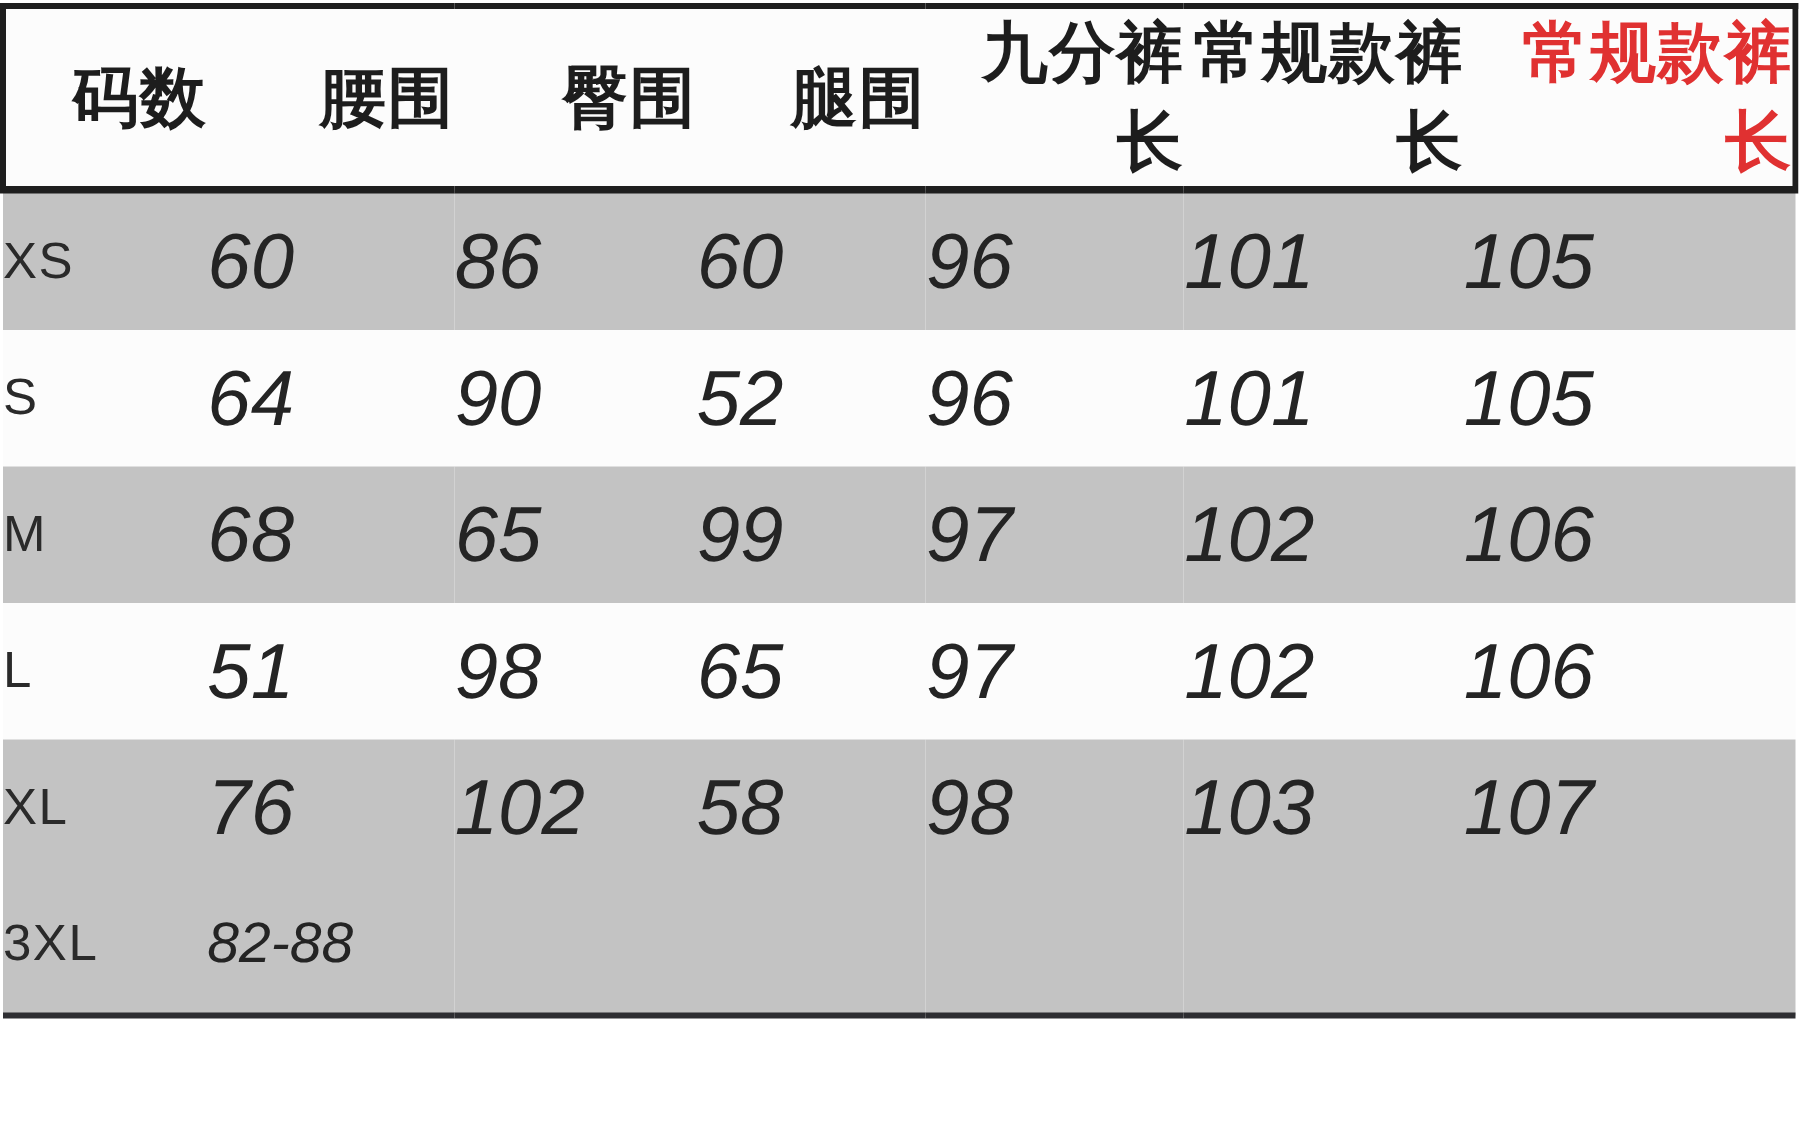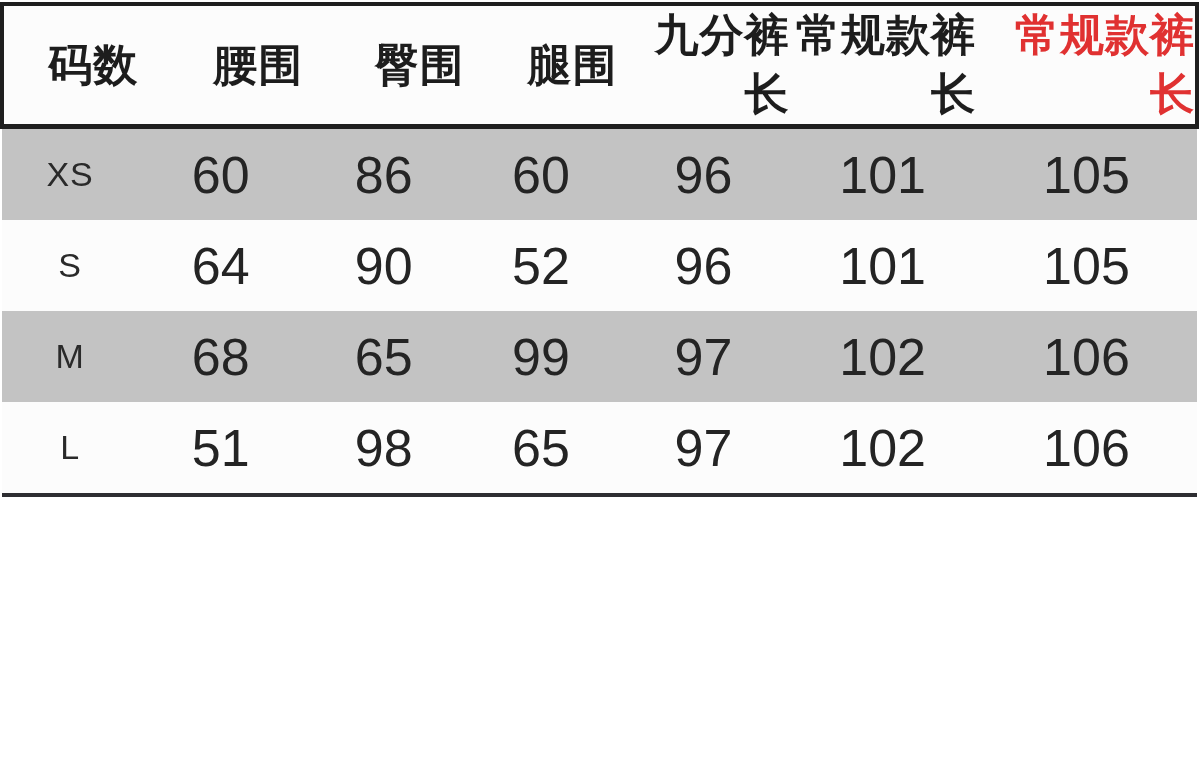--- a/index.html
+++ b/index.html
@@ -47,37 +47,37 @@
     letter-spacing: 1px;
     padding: 0;
   }
   th:first-child { border-left: 4px solid var(--border, #1e1e1e); }
   th:last-child  { border-right: 4px solid var(--border, #1e1e1e); }
   th.red { color: var(--red, #e03131); }
 
   tbody td {
     height: 91px;
     padding: 0;
-    text-align: center;
     vertical-align: middle;
     color: var(--value-text, #242424);
   }
   tbody tr.shaded { background: var(--row-shaded, #c3c3c3); }
   tbody tr:not(.shaded) { background: var(--row-plain, #fcfcfc); }
   tbody tr:last-child td { border-bottom: 4px solid #2e2e32; }
 
   td.size-cell {
     font-size: 34px;
     font-weight: 400;
     color: #2a2a2a;
     letter-spacing: 1px;
   }
   td.value-cell {
     font-size: 52px;
     font-weight: 400;
+    font-style: italic;
   }
   td.value-cell.range {
     font-size: 38px;
   }
 </style>
 </head>
 <body>
 
 <div class="frame">
   <table class="size-table">
@@ -131,15 +131,33 @@
         </tr>
         <tr>
           <td class="size-cell">L</td>
           <td class="value-cell">51</td>
           <td class="value-cell">98</td>
           <td class="value-cell">65</td>
           <td class="value-cell">97</td>
           <td class="value-cell">102</td>
           <td class="value-cell">106</td>
         </tr>
+        <tr class="shaded">
+          <td class="size-cell">XL</td>
+          <td class="value-cell">76</td>
+          <td class="value-cell">102</td>
+          <td class="value-cell">58</td>
+          <td class="value-cell">98</td>
+          <td class="value-cell">103</td>
+          <td class="value-cell">107</td>
+        </tr>
+        <tr class="shaded">
+          <td class="size-cell">3XL</td>
+          <td class="value-cell range">82-88</td>
+          <td class="value-cell"></td>
+          <td class="value-cell"></td>
+          <td class="value-cell"></td>
+          <td class="value-cell"></td>
+          <td class="value-cell"></td>
+        </tr>
       </tbody>
   </table>
 </div>
 
 </body></html>

